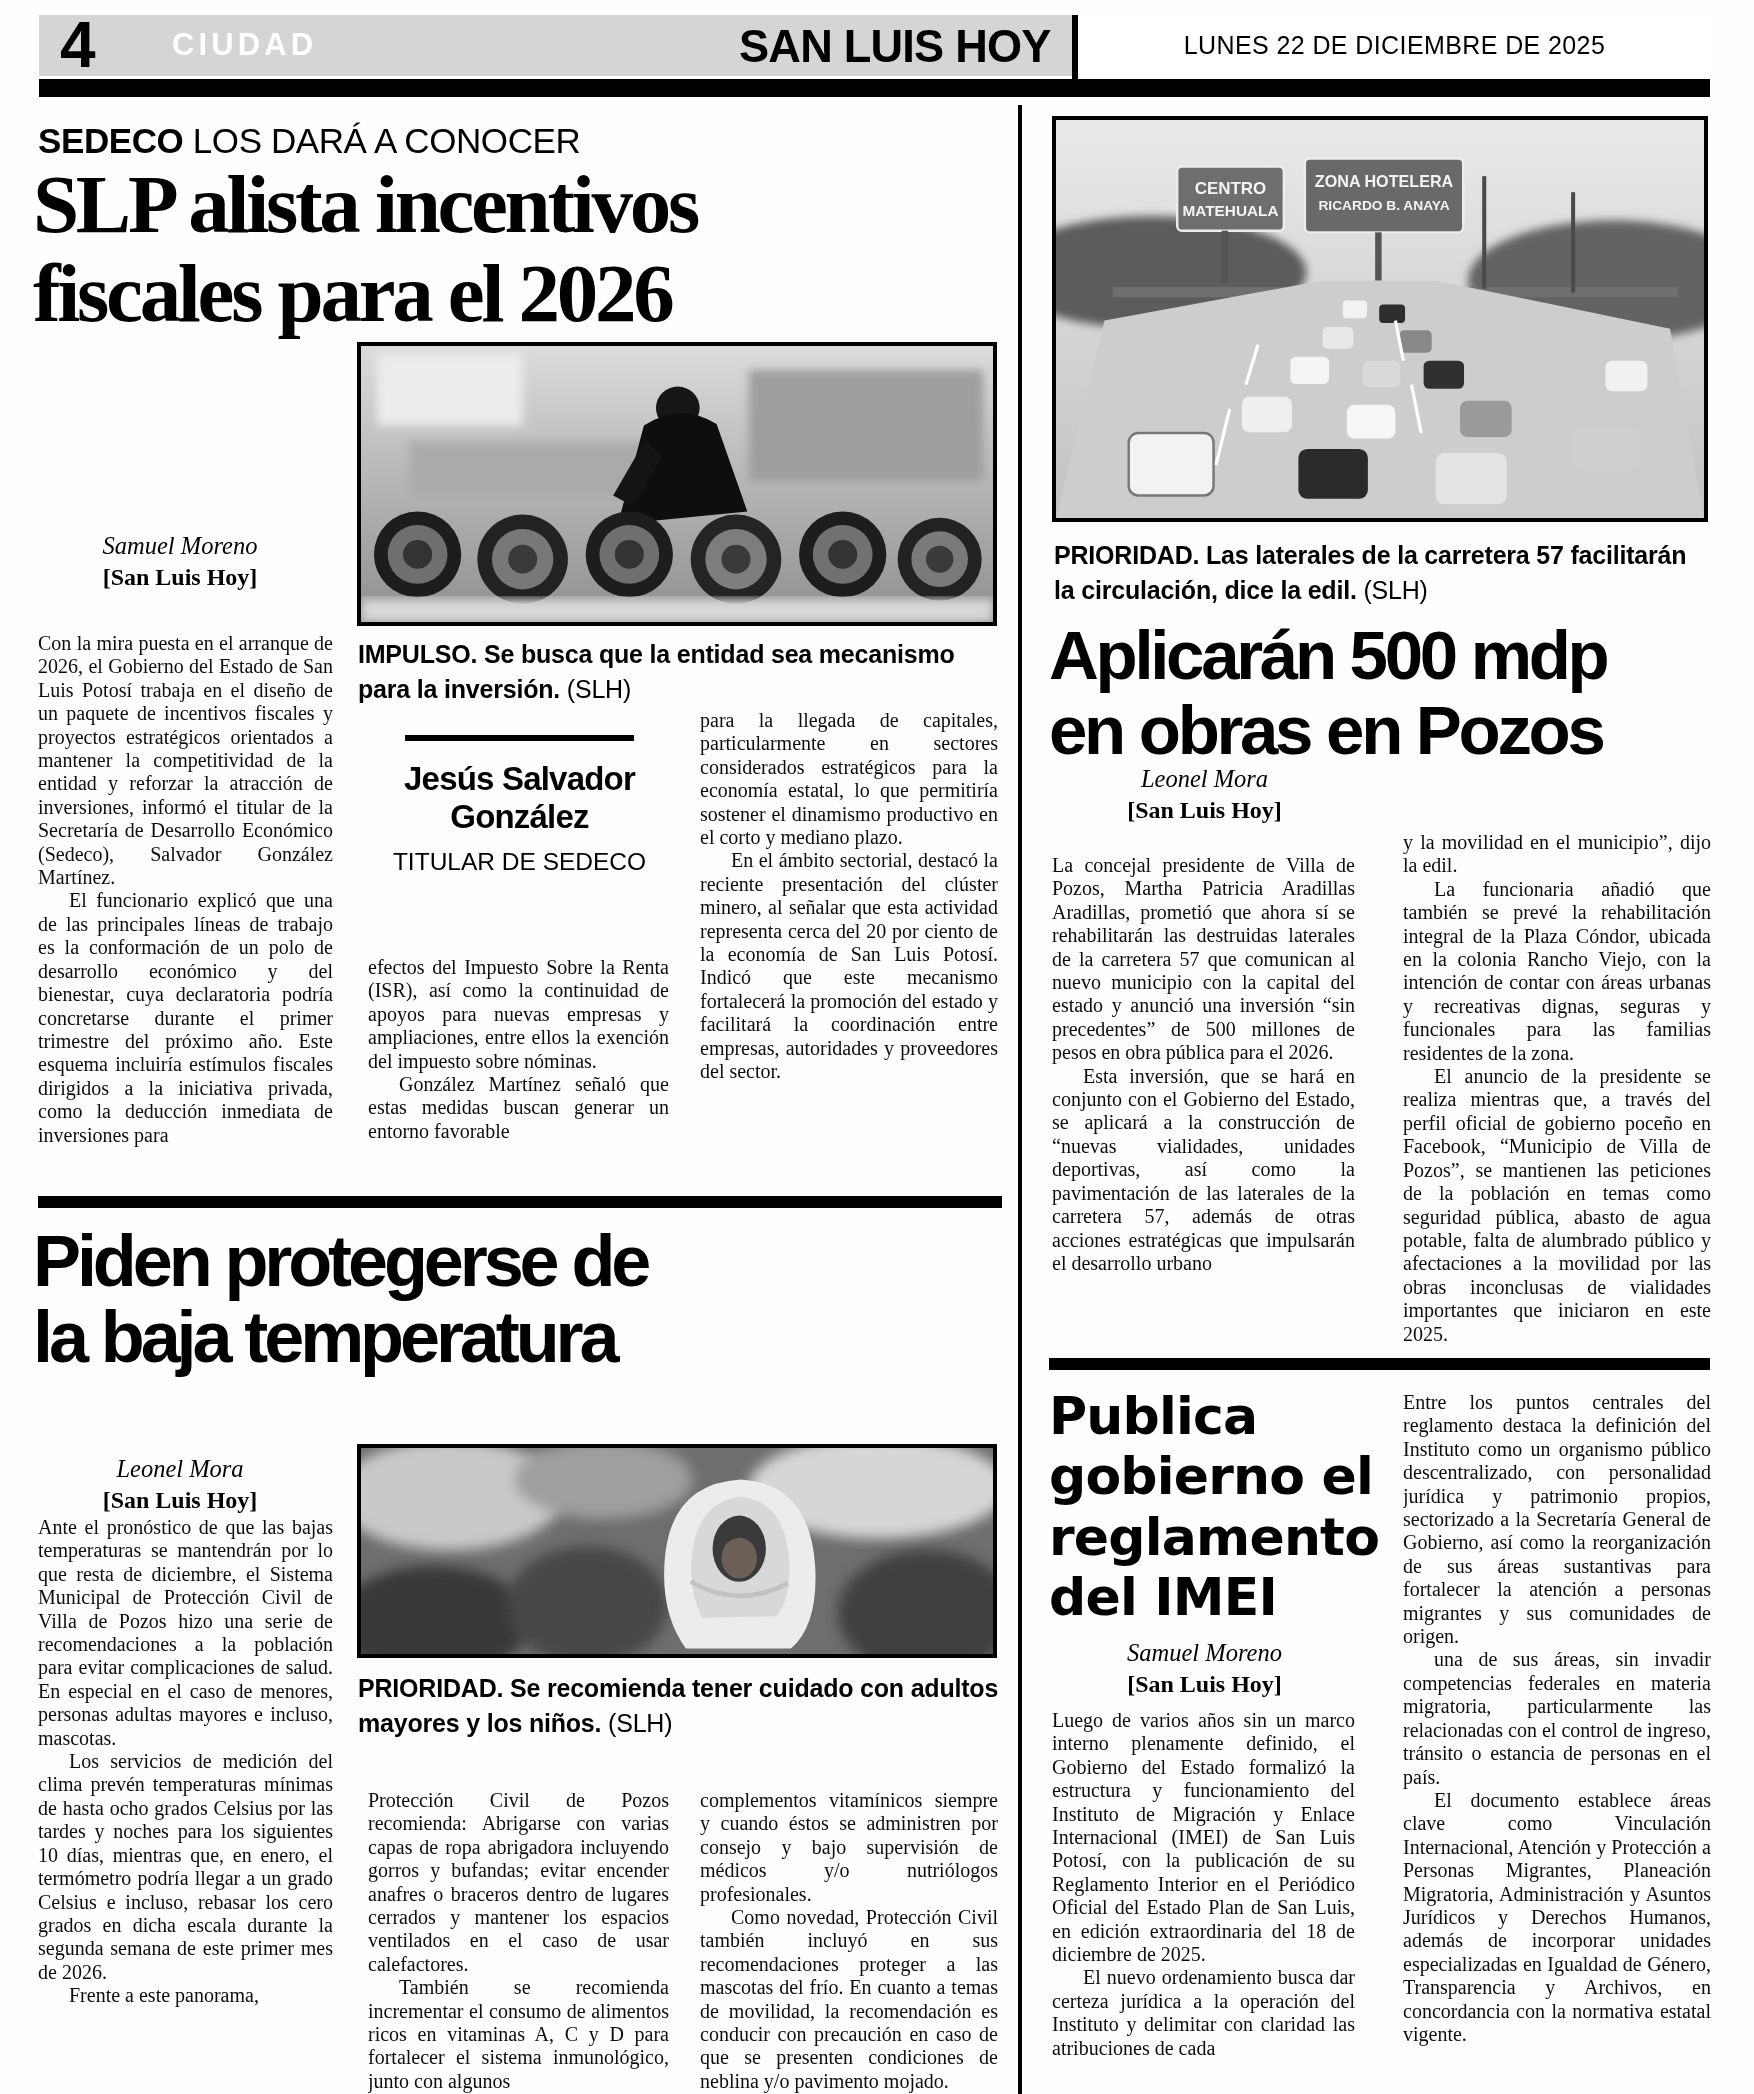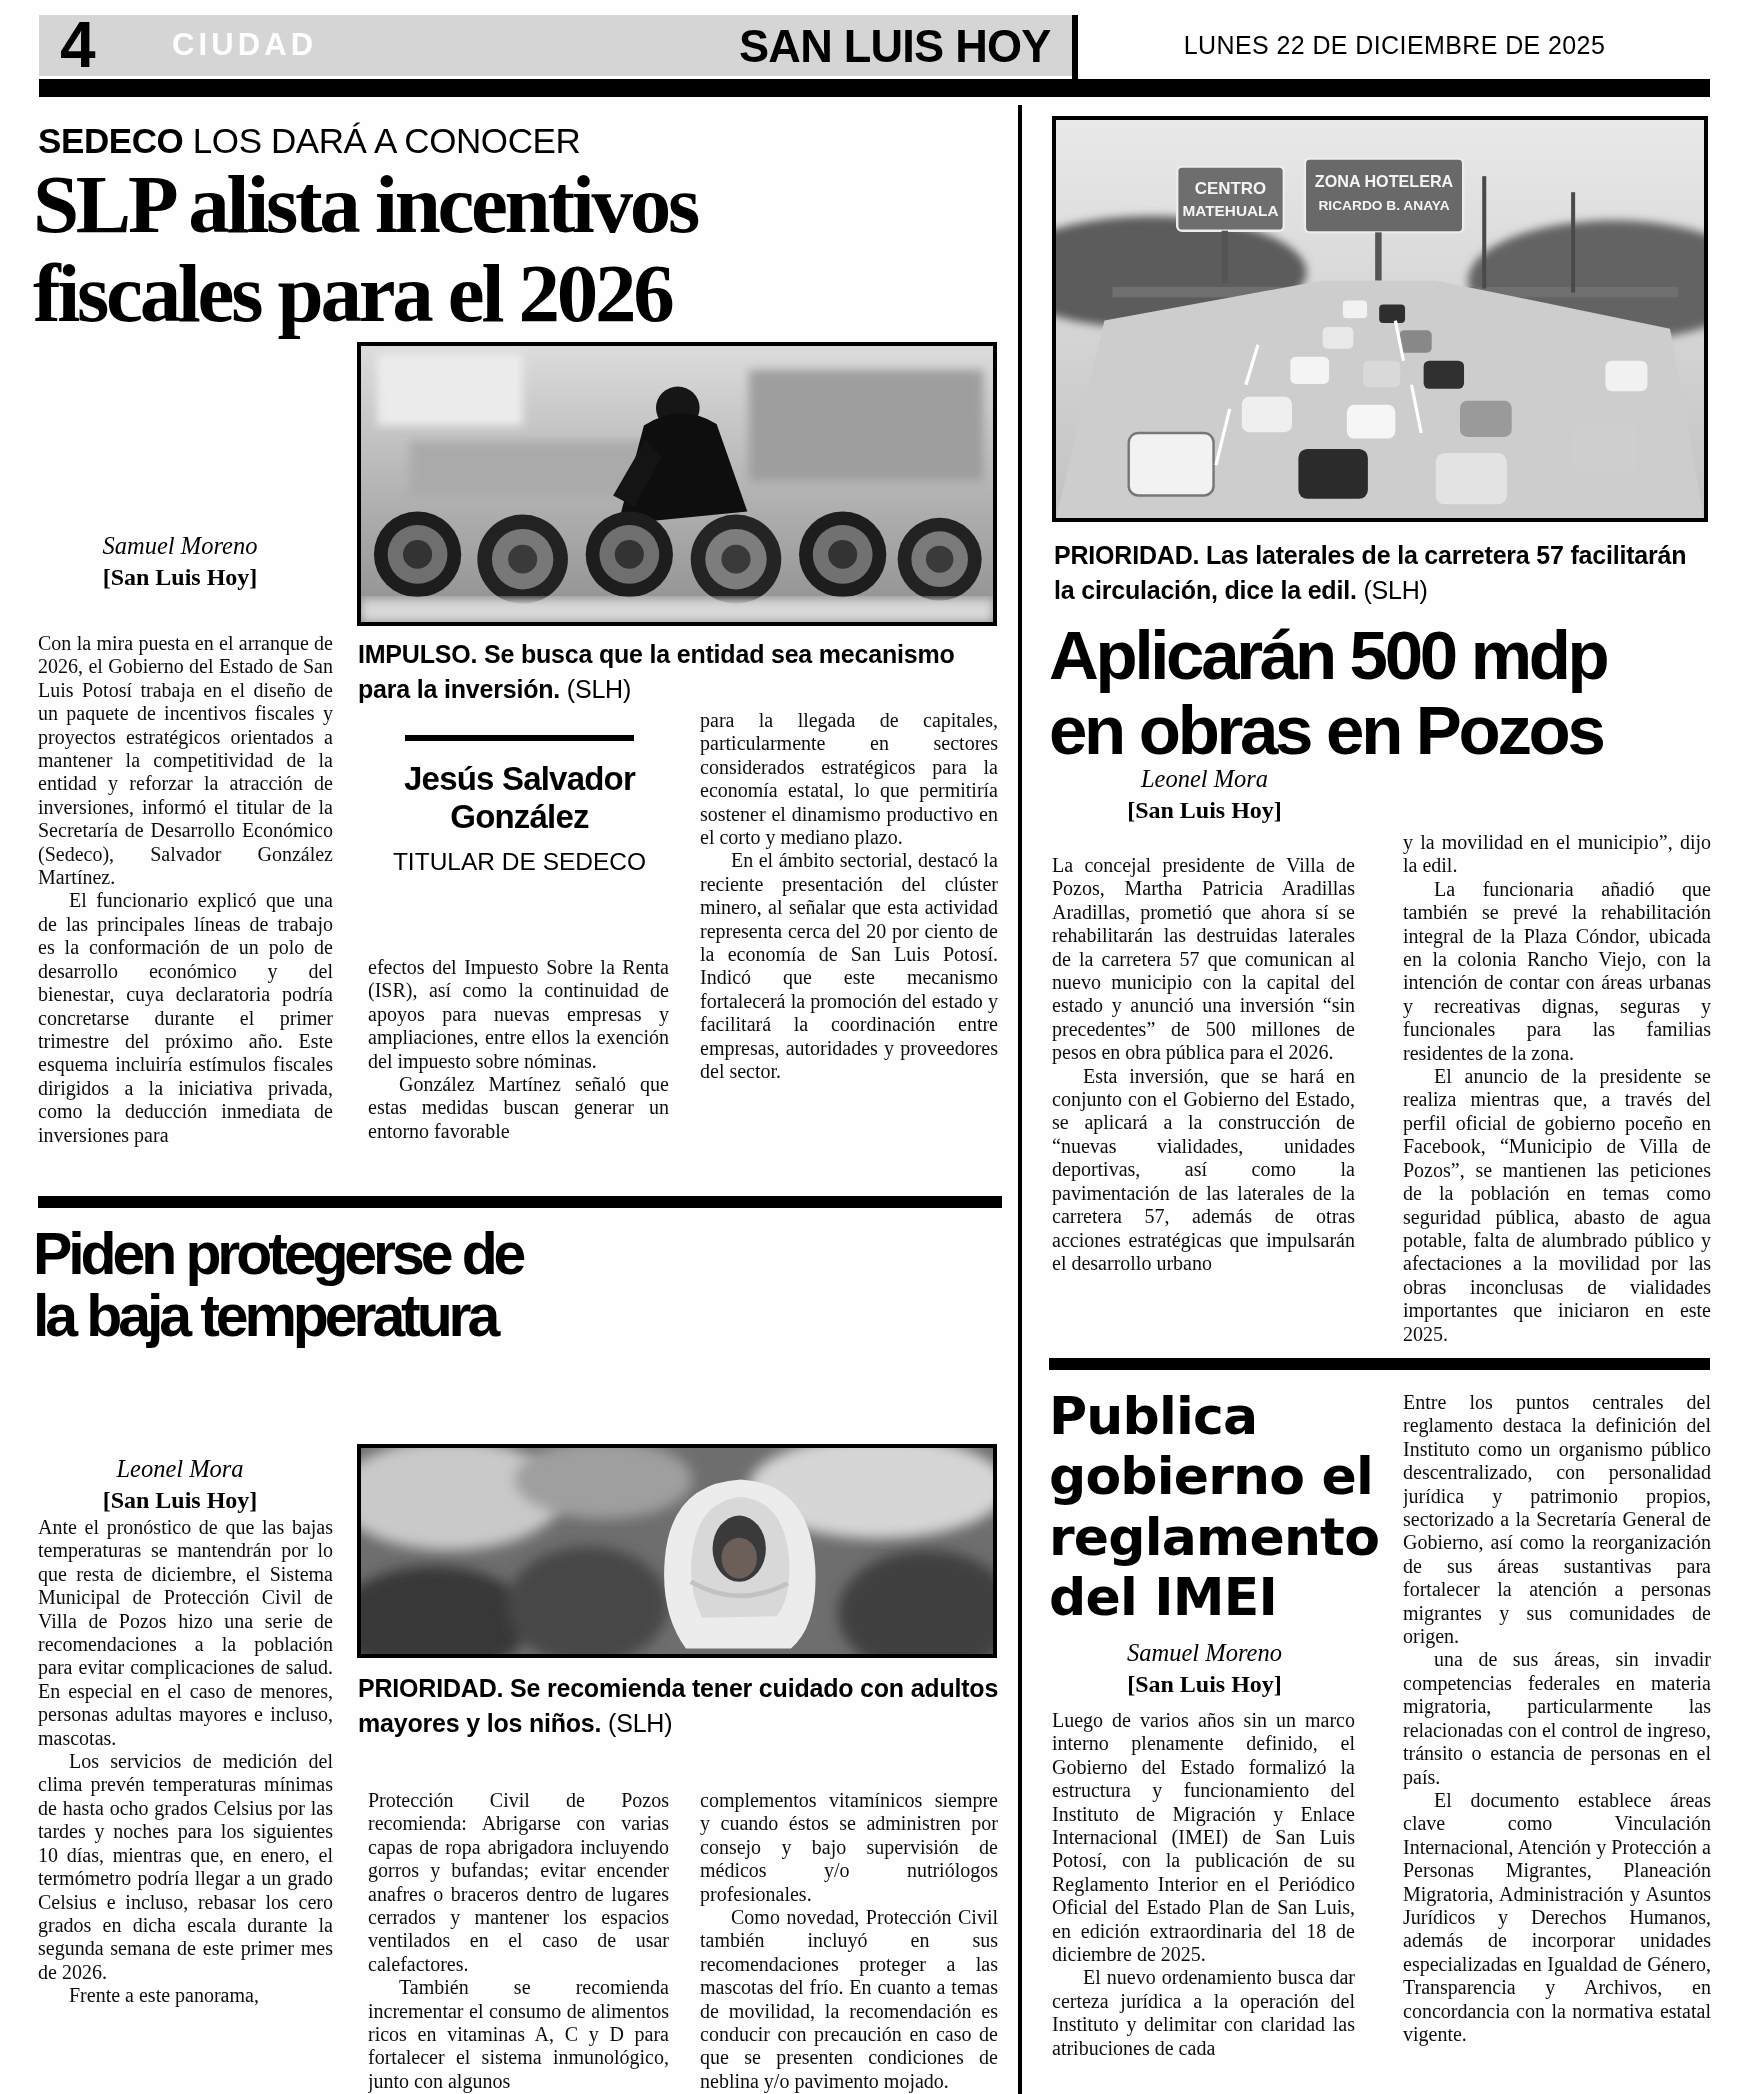--- a/index.html
+++ b/index.html
@@ -26,21 +26,21 @@
   .body-text{font-family:"Liberation Serif",serif;font-size:20px;line-height:23.4px;
              text-align:justify;color:#0c0c0c;overflow:hidden;}
   .body-text .para{margin:0;text-indent:31px;}
   .body-text .para:first-child{text-indent:0;}
 
   .kicker{font-size:35px;font-weight:400;letter-spacing:-0.4px;color:#000;white-space:nowrap;}
   .kicker .k-bold{font-weight:800;}
 
   .h-slab{font-family:"Liberation Serif",serif;font-weight:900;font-size:83px;line-height:1.07;
           letter-spacing:-3.3px;color:#000;white-space:pre-line;}
-  .h-cond-lg{font-family:"Liberation Sans",sans-serif;font-weight:800;font-size:59px;line-height:1.05;
+  .h-cond-lg{font-family:"Liberation Sans",sans-serif;font-weight:800;font-size:72px;line-height:1.05;
           letter-spacing:-4.1px;color:#000;white-space:pre-line;}
   .h-cond-md{font-family:"Liberation Sans",sans-serif;font-weight:800;font-size:69px;line-height:1.08;
           letter-spacing:-3.3px;color:#000;white-space:pre-line;}
   .h-geo{font-family:"DejaVu Sans",sans-serif;font-weight:700;font-size:52px;line-height:1.16;
           letter-spacing:-0.8px;color:#000;white-space:pre-line;}
   .subhead{font-weight:300;font-size:37px;line-height:1.17;color:#000;white-space:pre-line;}
 
   .byline{text-align:center;font-family:"Liberation Serif",serif;color:#000;}
   .byline .author{font-style:italic;font-size:24.5px;line-height:1.3;}
   .byline .outlet{font-weight:700;font-size:24px;line-height:1.3;}

